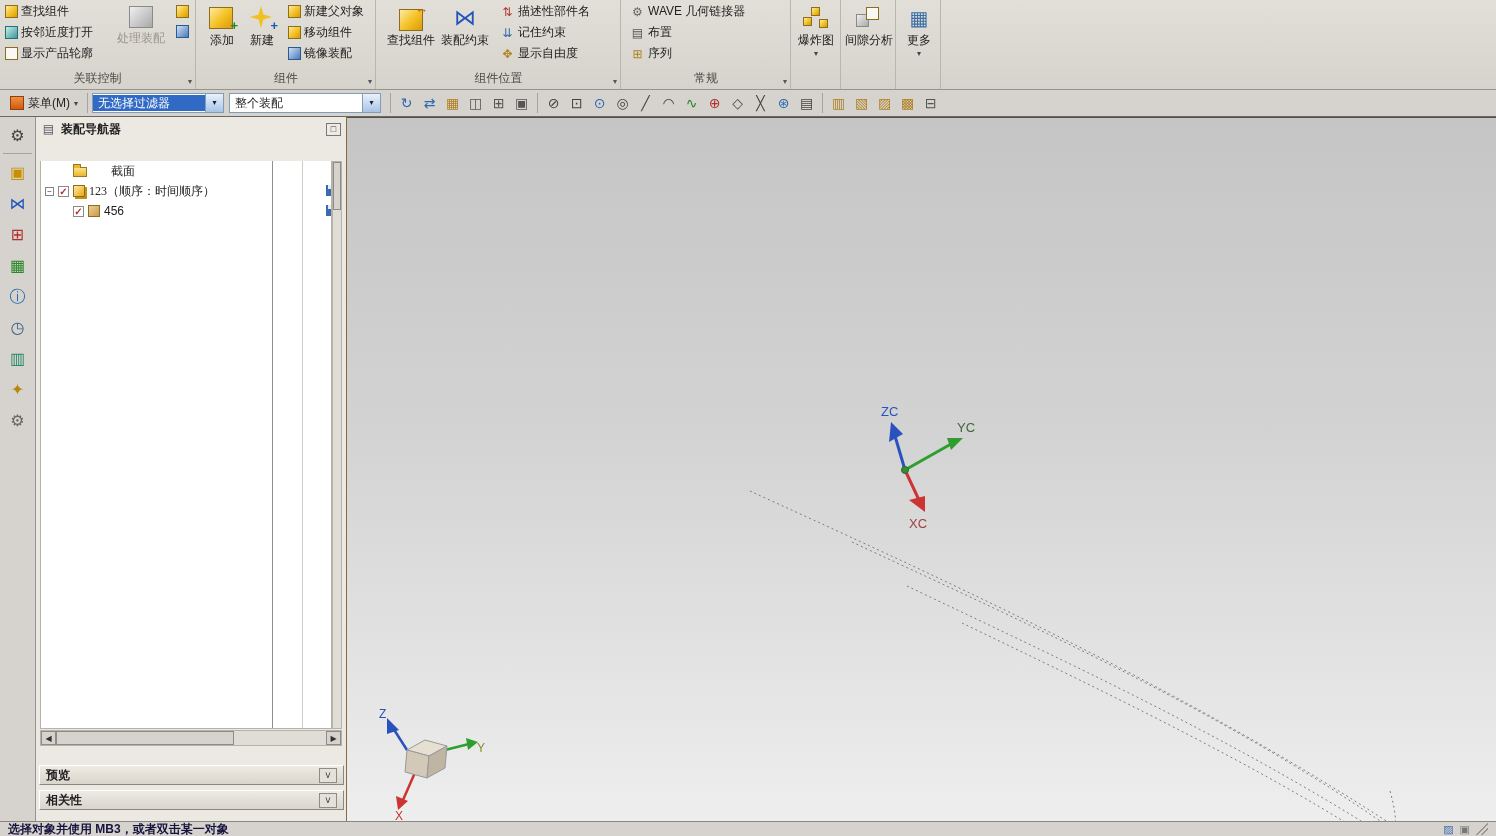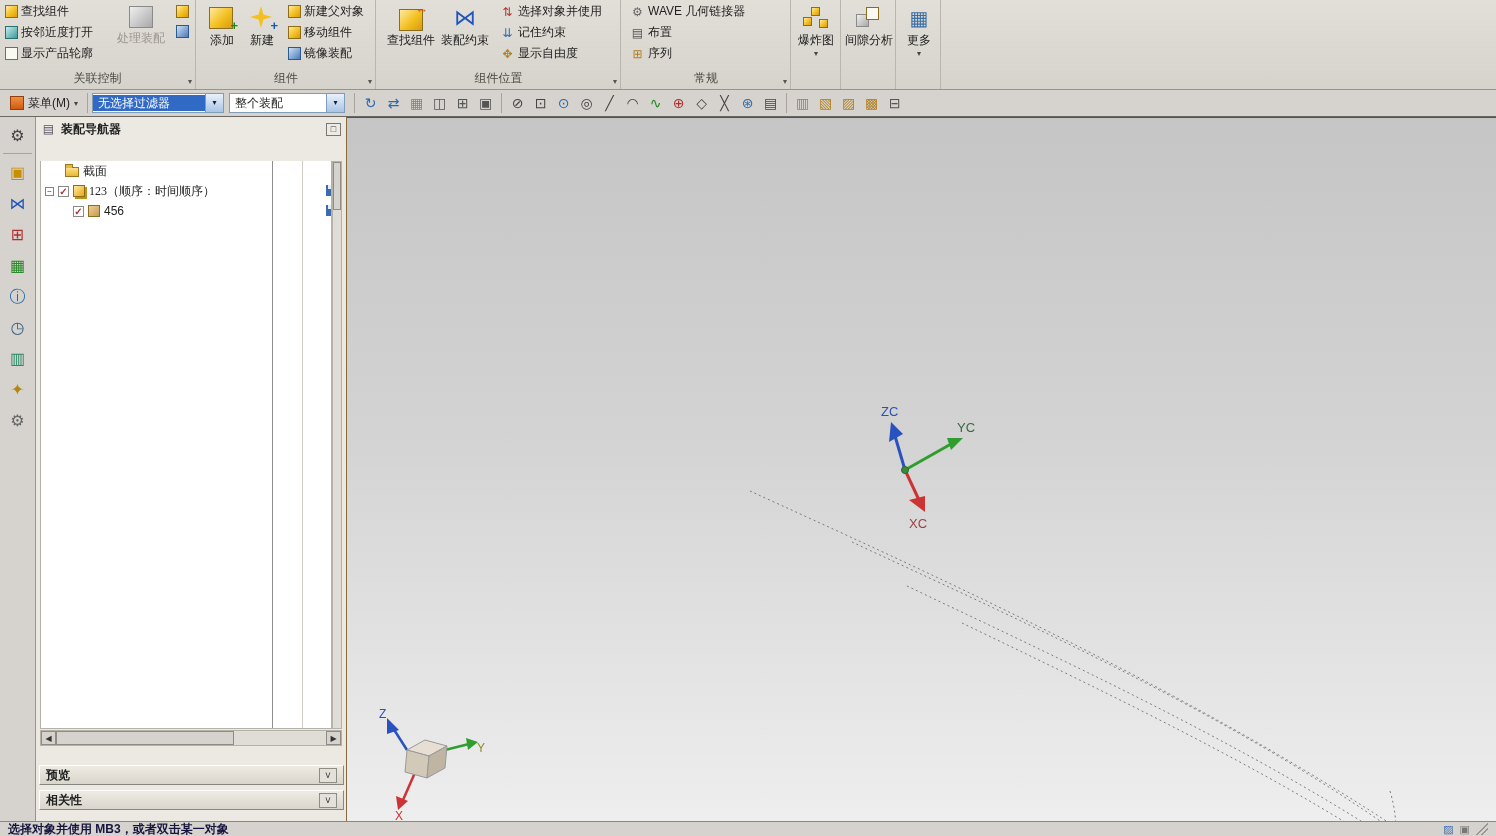--- a/index.html
+++ b/index.html
@@ -197,21 +197,21 @@
     </div>
     <div class="rbig" style="position:absolute;left:62px;top:3px;width:52px;">
       <span class="bigicon">
         <span class="gly" style="font-size:22px;line-height:24px;color:#2255bb;width:28px;">⋈</span>
       </span>
       <span class="lbl">装配约束</span>
     </div>
     <div style="position:absolute;left:120px;top:1px;">
       <div class="ritem">
         <span class="gly" style="color:#b03030;">⇅</span>
-        <span>选择对象并使用</span>
+        <span>描述性部件名</span>
       </div>
       <div class="ritem">
         <span class="gly" style="color:#2a6ab0;">⇊</span>
         <span>记住约束</span>
       </div>
       <div class="ritem">
         <span class="gly" style="color:#b08020;">✥</span>
         <span>显示自由度</span>
       </div>
     </div>
@@ -278,21 +278,21 @@
     <span class="menulogo"></span>
     <span>菜单(M)</span>
     <span class="dd">▾</span>
   </div>
   <span class="vsep"></span>
   <div class="combo sel">
     <span class="val" style="width:112px;">无选择过滤器</span>
     <span class="ddb">▾</span>
   </div>
   <div class="combo">
-    <span class="val" style="width:96px;">整个装配</span>
+    <span class="val" style="width:132px;">整个装配</span>
     <span class="ddb">▾</span>
   </div>
   <span class="vsep"></span>
   <span class="strip"><span class="tbi" style="color: rgb(42, 106, 176);">↻</span><span class="tbi" style="color: rgb(42, 106, 176);">⇄</span><span class="tbi" style="color: rgb(176, 128, 32);">▦</span><span class="tbi" style="color: rgb(85, 85, 85);">◫</span><span class="tbi" style="color: rgb(85, 85, 85);">⊞</span><span class="tbi" style="color: rgb(85, 85, 85);">▣</span></span>
   <span class="vsep"></span>
   <span class="strip"><span class="tbi" style="color: rgb(68, 68, 68);">⊘</span><span class="tbi" style="color: rgb(68, 68, 68);">⊡</span><span class="tbi" style="color: rgb(42, 106, 176);">⊙</span><span class="tbi" style="color: rgb(68, 68, 68);">◎</span><span class="tbi" style="color: rgb(68, 68, 68);">╱</span><span class="tbi" style="color: rgb(68, 68, 68);">◠</span><span class="tbi" style="color: rgb(42, 138, 42);">∿</span><span class="tbi" style="color: rgb(176, 48, 48);">⊕</span><span class="tbi" style="color: rgb(68, 68, 68);">◇</span><span class="tbi" style="color: rgb(68, 68, 68);">╳</span><span class="tbi" style="color: rgb(42, 106, 176);">⊛</span><span class="tbi" style="color: rgb(68, 68, 68);">▤</span></span>
   <span class="vsep"></span>
   <span class="strip"><span class="tbi" style="color: rgb(176, 128, 32);">▥</span><span class="tbi" style="color: rgb(176, 128, 32);">▧</span><span class="tbi" style="color: rgb(176, 128, 32);">▨</span><span class="tbi" style="color: rgb(176, 128, 32);">▩</span><span class="tbi" style="color: rgb(85, 85, 85);">⊟</span></span>
 </div>
 
@@ -307,21 +307,21 @@
     <span class="gly" style="color:#556;">▤</span>
     <span class="t">装配导航器</span>
     <span class="winbox">□</span>
   </div>
 
 
   <div class="tree">
     <div class="vline1"></div>
     <div class="vline2"></div>
 
-    <div class="trow" style="padding-left:24px;">
+    <div class="trow" style="padding-left:32px;gap:20px;">
       <span class="folder"></span>
       <span style="margin-left:4px;">截面</span>
     </div>
 
     <div class="trow" style="padding-left:4px;">
       <span class="exp"></span>
       <span class="cb" style="margin-left:4px;"></span>
       <span class="stackic" style="margin-left:4px;"></span>
       <span style="margin-left:4px;font-family:Liberation Serif, serif;">123（顺序：时间顺序）</span>
       <span class="saveic col3"></span>

